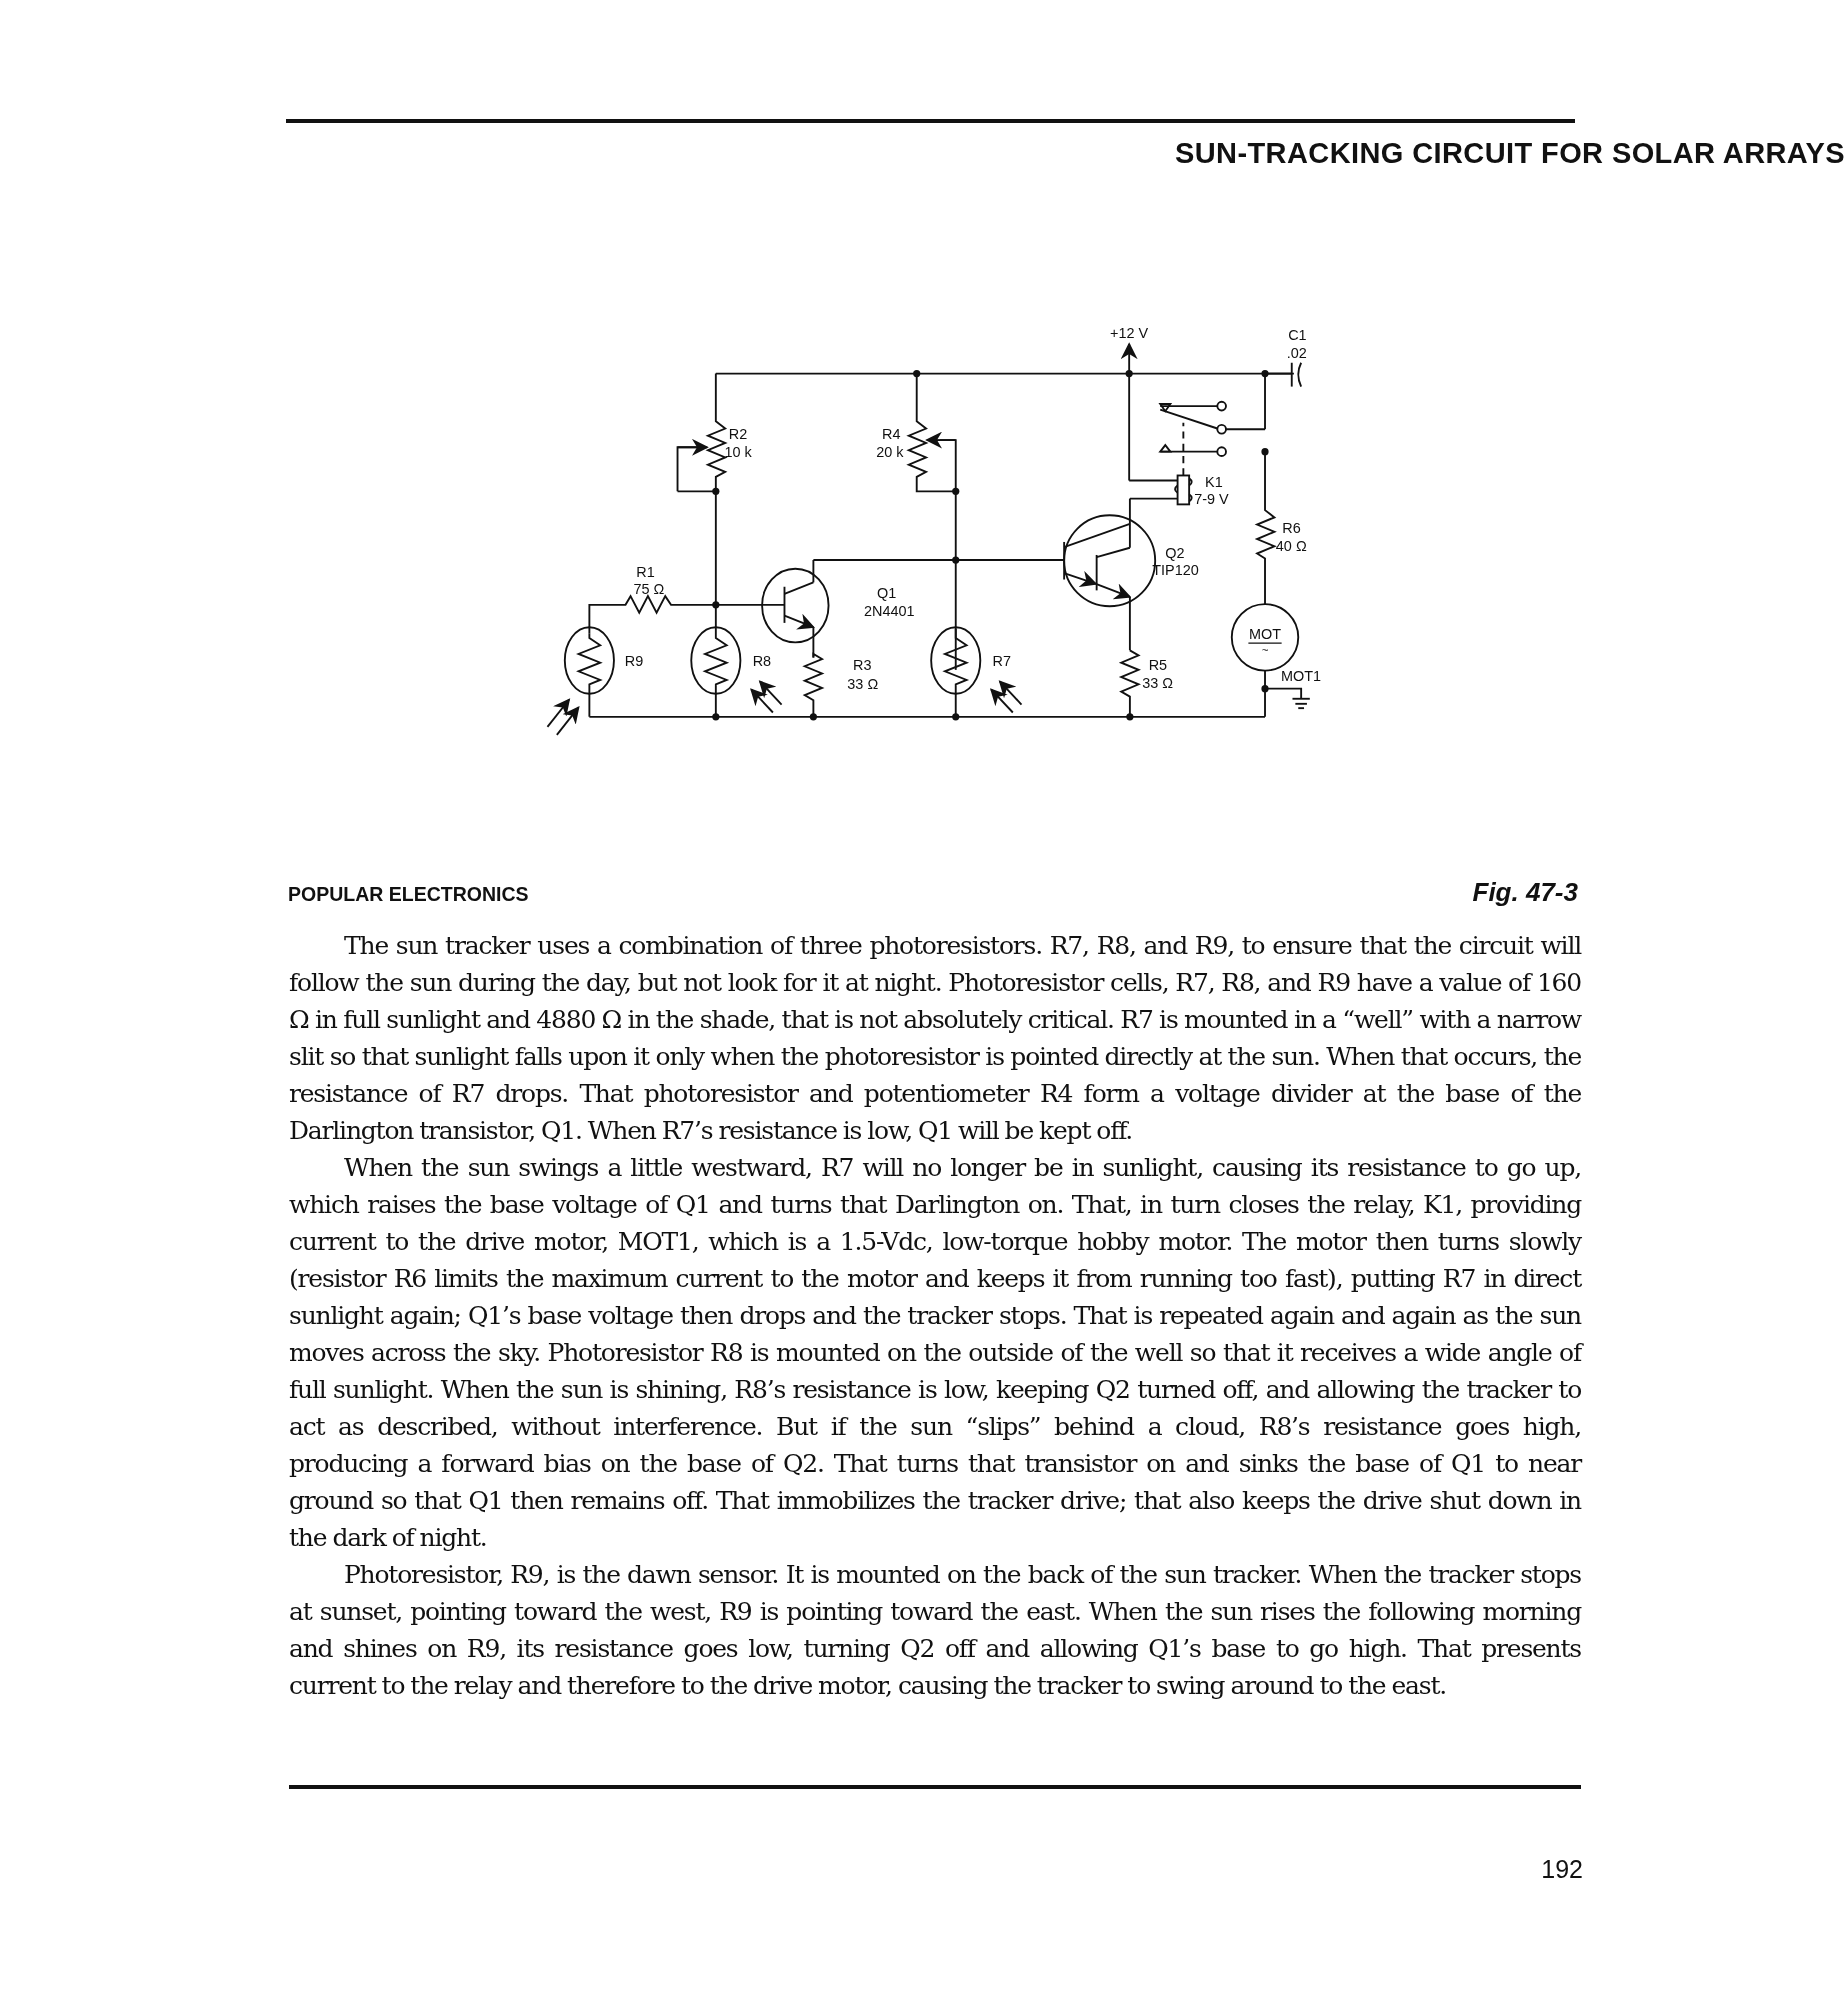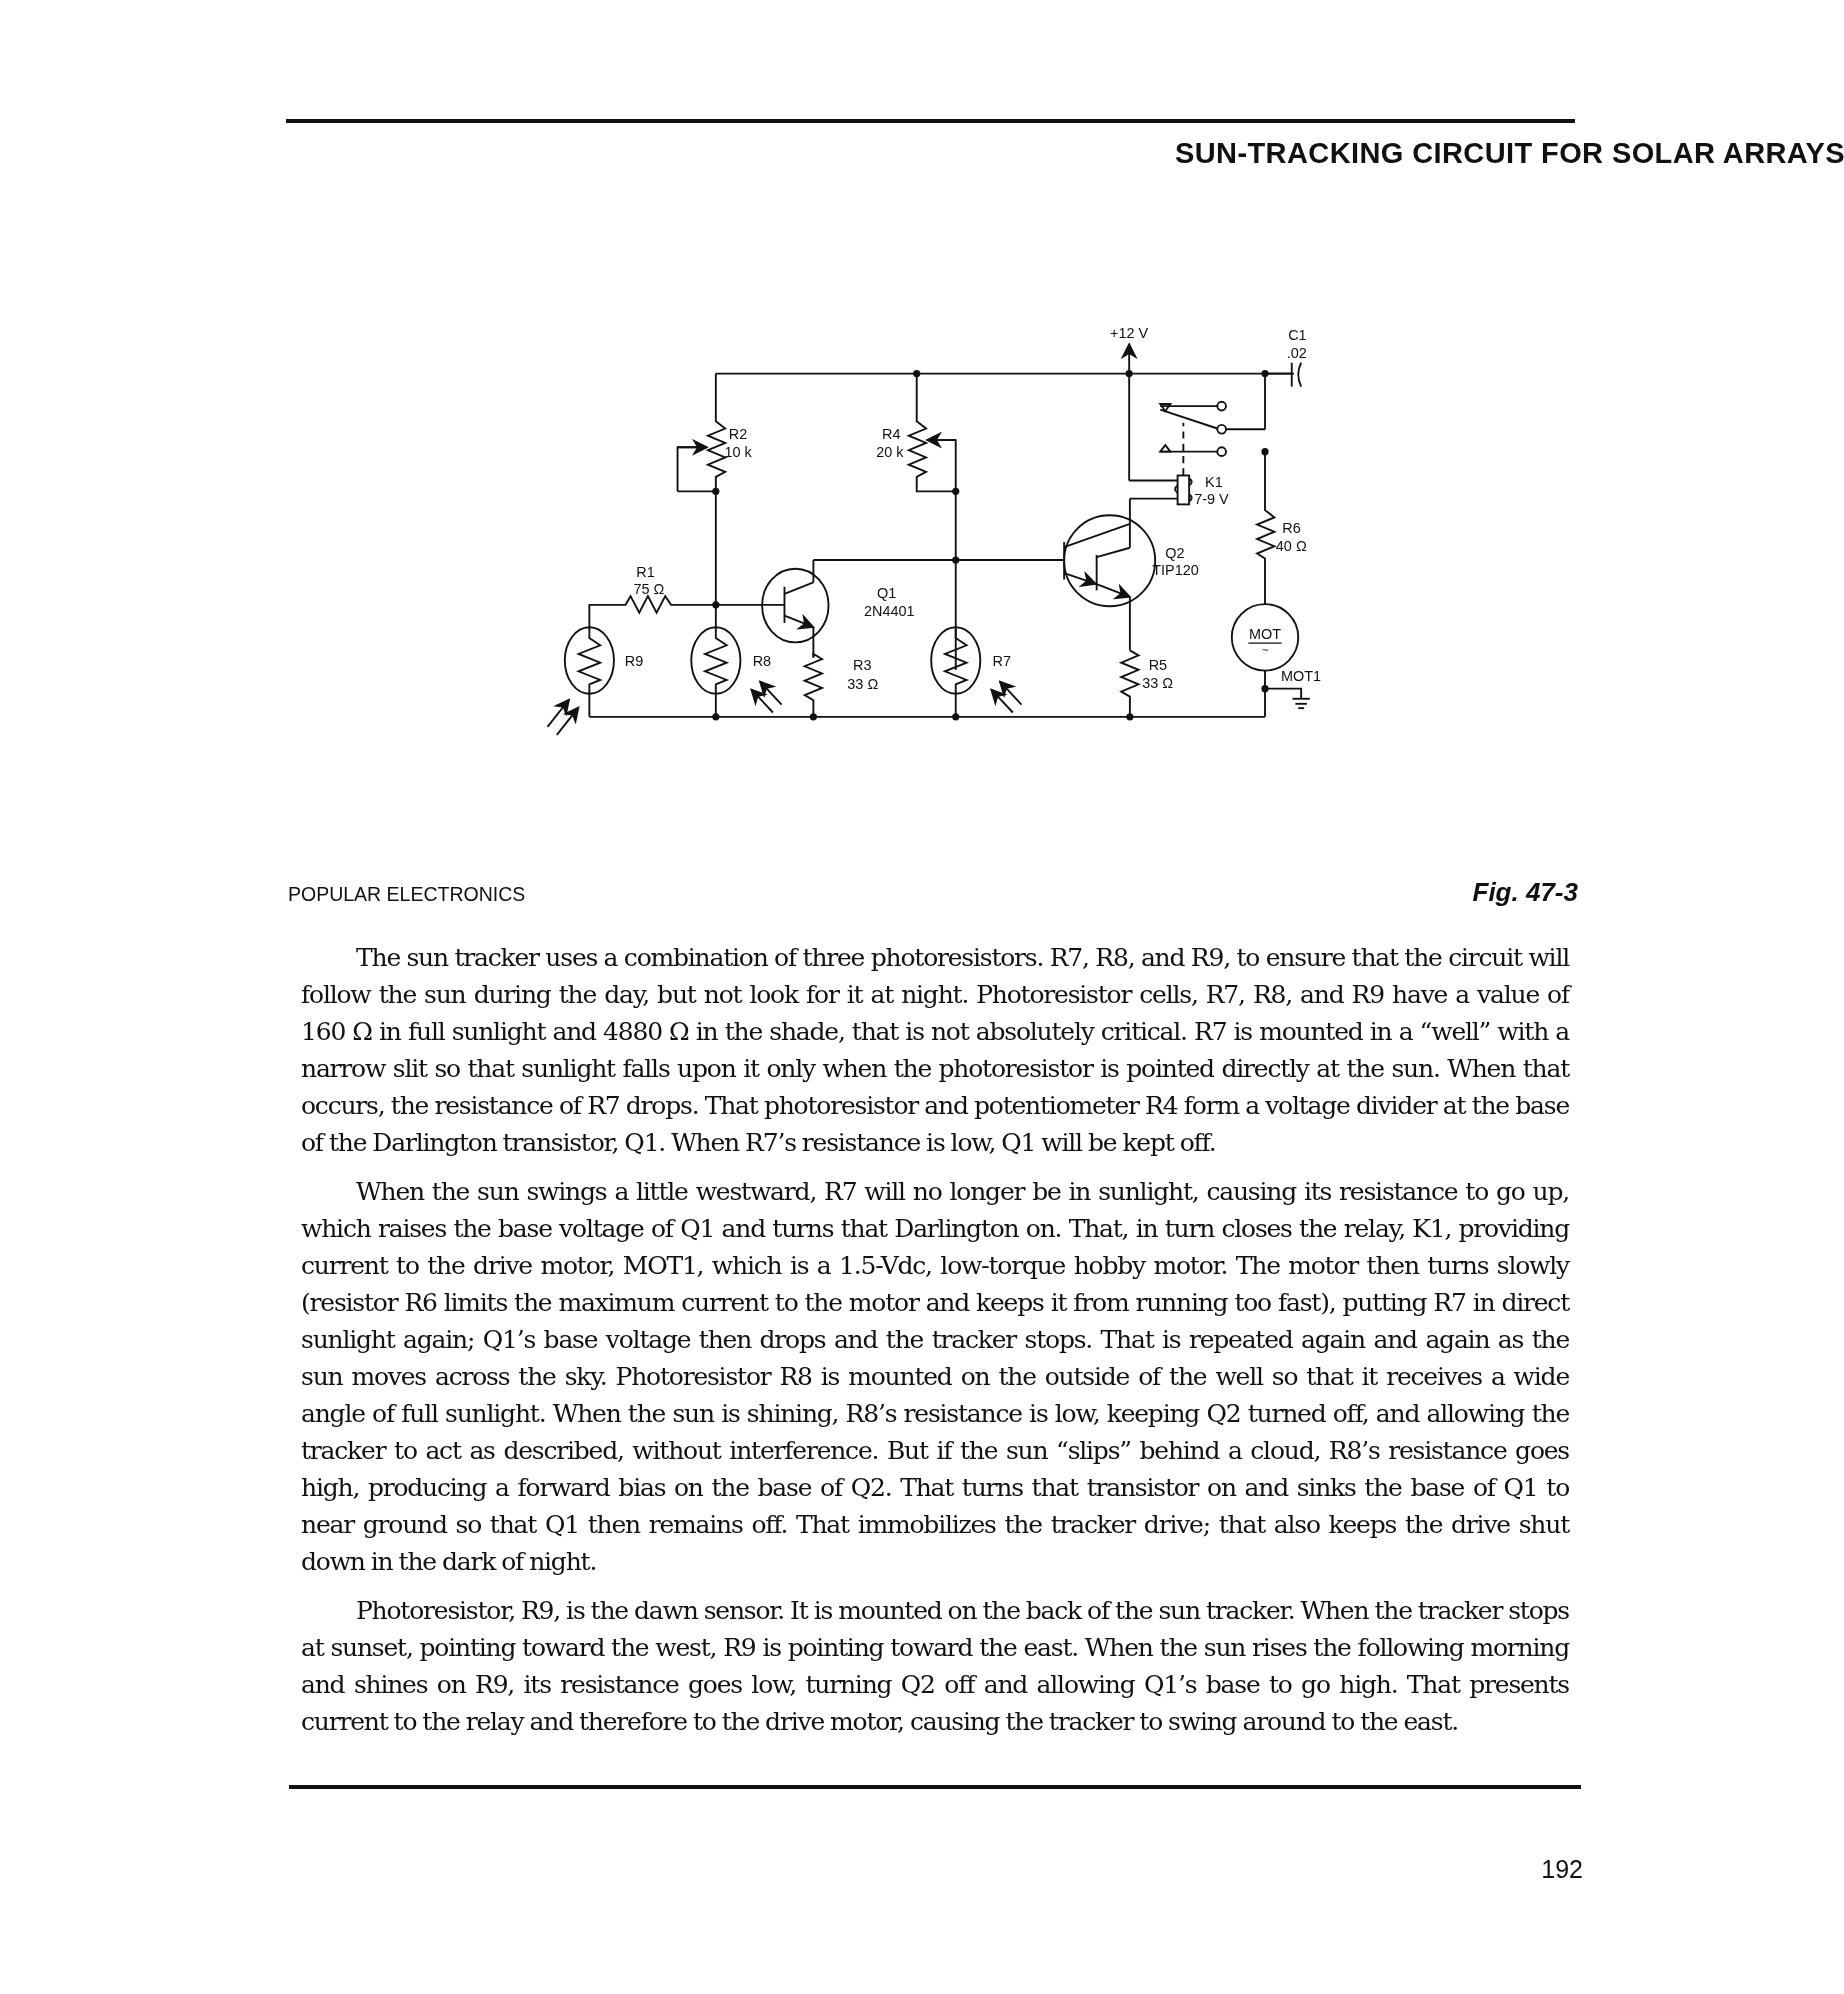--- a/index.html
+++ b/index.html
@@ -5,27 +5,27 @@
   html, body { margin:0; padding:0; background:#ffffff; }
   body { width:1845px; height:1995px; position:relative; overflow:hidden; color:#111; }
   .rule { position:absolute; left:286px; width:1289px; height:3.6px; background:#111; }
   #rule-top { top:119px; }
   #rule-bottom { top:1785px; left:289px; width:1292px; }
   #title { position:absolute; top:137px; left:0; width:1845px; text-align:right;
     font-family:"Liberation Sans", sans-serif; font-weight:bold; font-size:29px; letter-spacing:0.4px; }
   #schematic { position:absolute; left:0; top:0; }
   #schematic text { font-family:"Liberation Sans", sans-serif; font-size:20px; fill:#111; }
   #source { position:absolute; top:883px; left:288px; font-family:"Liberation Sans", sans-serif;
-    font-weight:normal; font-size:19.5px; }
+    font-weight:bold; font-size:19.5px; }
   #figref { position:absolute; top:877px; right:267px; font-family:"Liberation Sans", sans-serif;
     font-weight:bold; font-style:italic; font-size:26px; }
   #body-text { position:absolute; top:927px; left:289px; width:1292px;
     font-family:"DejaVu Serif", serif; font-size:25px; line-height:37px; text-align:justify;
     letter-spacing:-1.2px; word-spacing:-0.7px; }
-  #body-text p { margin:12px; text-indent:55px; }
+  #body-text p { margin:0; text-indent:55px; }
   #page-number { position:absolute; top:1855px; right:262px; font-family:"Liberation Sans", sans-serif;
     font-size:25px; }
 </style>
 </head>
 <body>
 
 <div class="rule" id="rule-top"></div>
 <div id="title">SUN-TRACKING CIRCUIT FOR SOLAR ARRAYS</div>
 
 <svg id="schematic" width="1845" height="831" viewBox="0 0 2552 1150" fill="none" stroke="#111" stroke-width="2.6">

